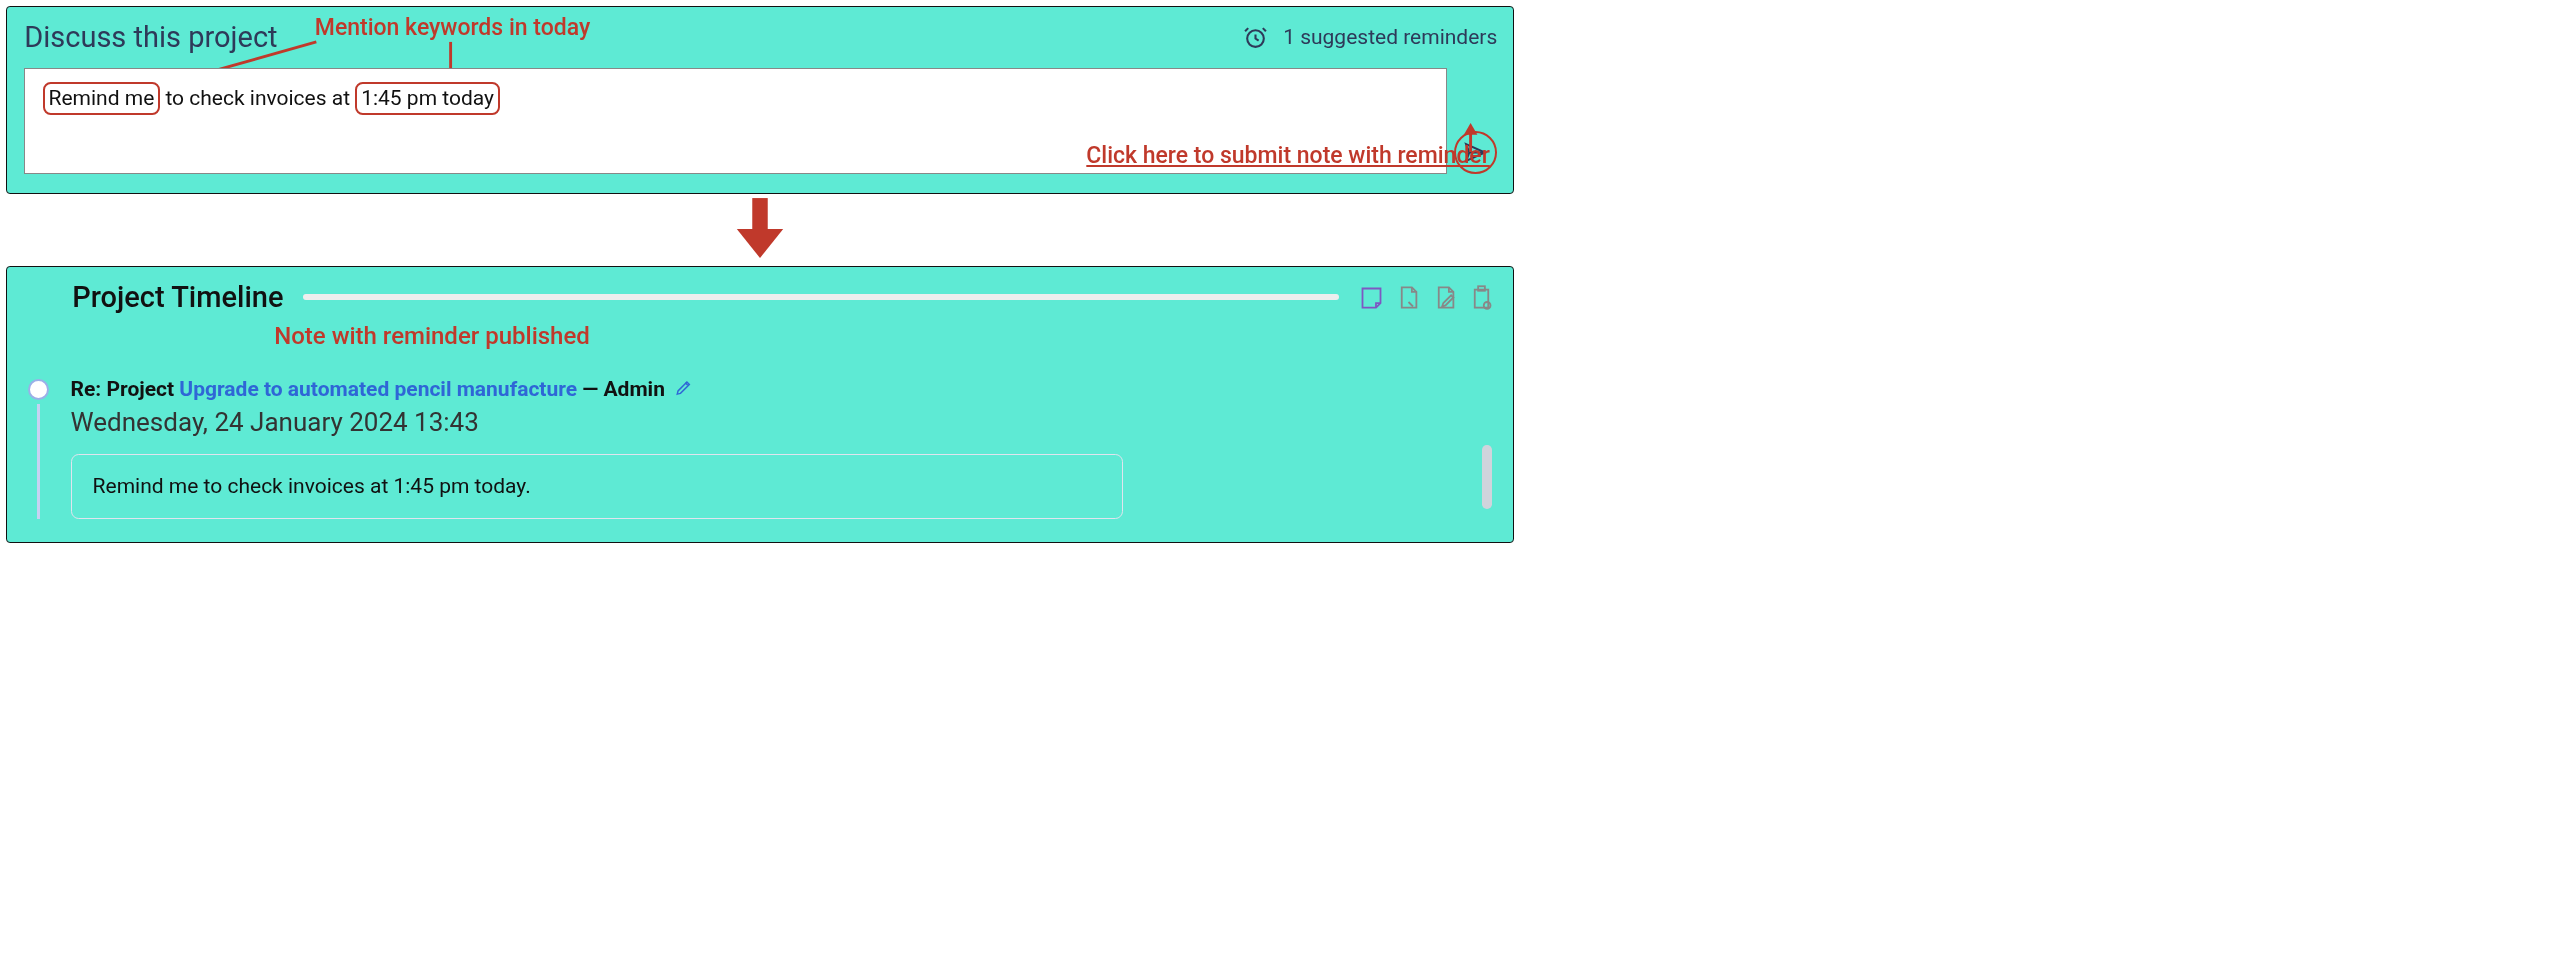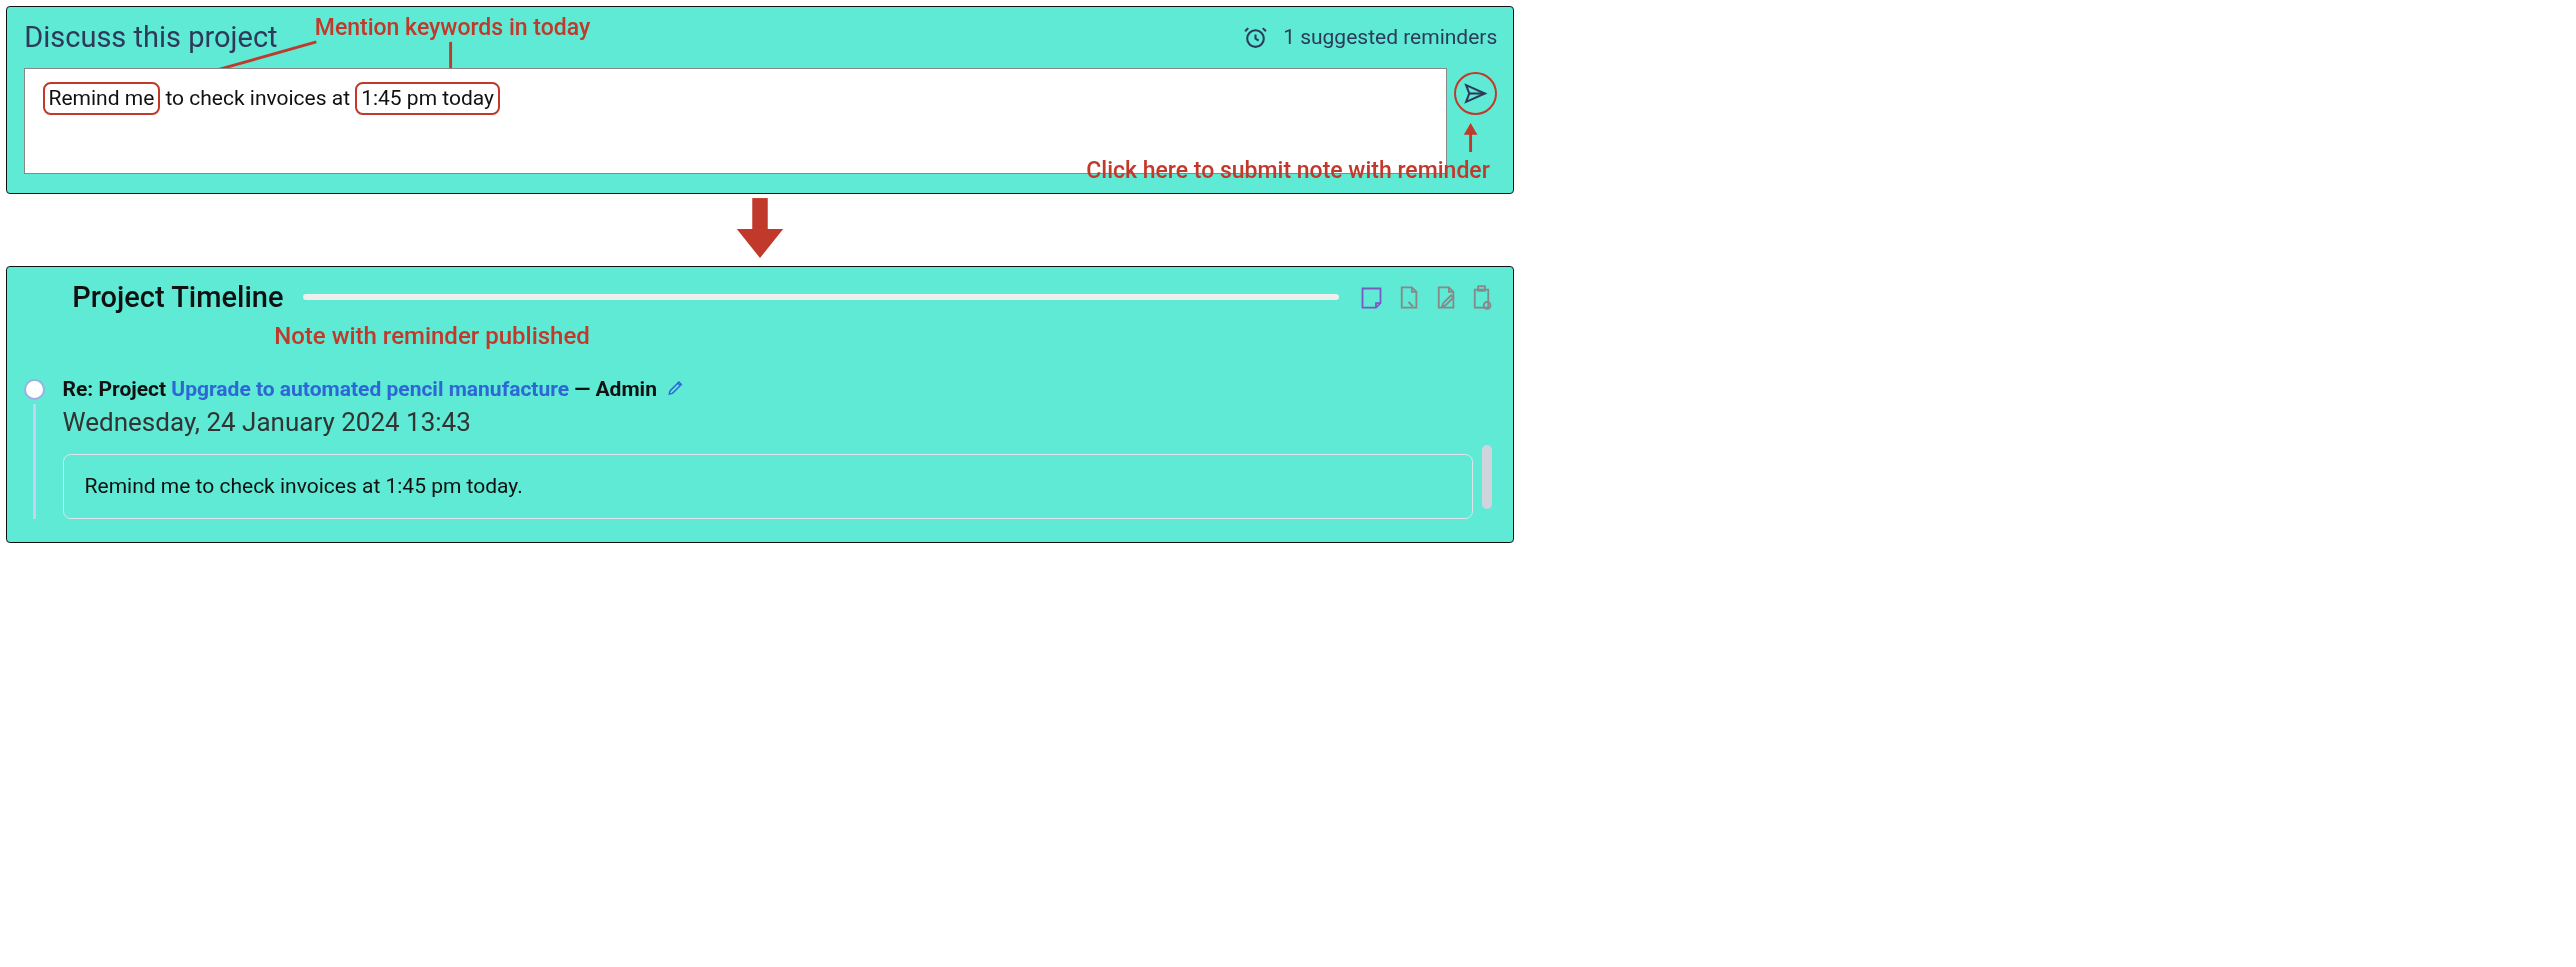--- a/index.html
+++ b/index.html
@@ -31,21 +31,21 @@
   .reminders-link {
     display: inline-flex;
     align-items: center;
     gap: 15px;
     font-size: 21px;
     color: #2e3a59;
   }
   .clock-icon { width: 25px; height: 25px; stroke:#2e3a59; stroke-width:2; fill:none; }
   .note-row {
     display:flex;
-    align-items:flex-start;
+    align-items:flex-end;
     gap:7.7px;
     margin-top:13.5px;
   }
   .note-box {
     flex:1;
     border:1px solid #888;
     background:#fff;
     padding: 13.5px 17.4px 58px 17.4px;
     position:relative;
     font-size: 21px;
@@ -109,21 +109,21 @@
     width:2.9px; flex:1; background:#c6d2f2; margin-top:3.9px;
   }
   .entry-body { flex:1; }
   .entry-title { font-size:21px; color:#111; font-weight:700; }
   .entry-title a { color:#2f66d6; text-decoration:none; font-weight:700; }
   .entry-title .dash { font-weight:700; }
   .edit-icon { width:19.4px; height:19.4px; stroke:#2f66d6; stroke-width:1.8; fill:none; vertical-align:-1.9px; margin-left:3.9px; cursor:pointer;}
   .entry-date { font-size:26px; color:#333; margin-top:5.8px; }
   .entry-card {
     border:1px solid #e0e4ee; border-radius:7.7px; padding:19.4px 21px; margin-top:17.4px;
-    font-size:21px; color:#111; width: 1410px; max-width:100%;
+    font-size:21px; color:#111; width: 1052px; max-width:100%;
   }
   .scroll-indicator {
     position:absolute; right:3.9px; top:68px; bottom:9.7px; width:9.7px;
     background:#d0d4dc; border-radius:4.8px;
   }
 </style>
 </head>
 <body>
 
 <div class="wrapper">
@@ -158,21 +158,21 @@
         <span class="kw-box">Remind me</span><span> to check invoices at </span><span class="kw-box">1:45 pm today</span>
       </div>
       <div class="send-btn">
         <svg viewBox="0 0 24 24">
           <path d="M3 20l18-8L3 4l3 8-3 8z"></path>
           <path d="M6 12h15"></path>
         </svg>
       </div>
     </div>
 
-    <div class="annot" style="top:150px; right:23px;">Click here to submit note with reminder</div>
+    <div class="annot" style="top:135px; right:23px;text-decoration:underline;">Click here to submit note with reminder</div>
     <svg class="arrow" style="top:112px; right:25px; width:29px; height:39px;" viewBox="0 0 30 40" width="29" height="39">
       <line class="arrow-line" x1="12" y1="34" x2="12" y2="8"></line>
       <polygon class="arrow-head" points="12,4 5,16 19,16"></polygon>
     </svg>
   </div>
 
   <div class="big-arrow">
     <svg viewBox="0 0 60 64">
       <rect x="22" y="0" width="16" height="34"></rect>
       <polygon points="6,32 54,32 30,62"></polygon>

